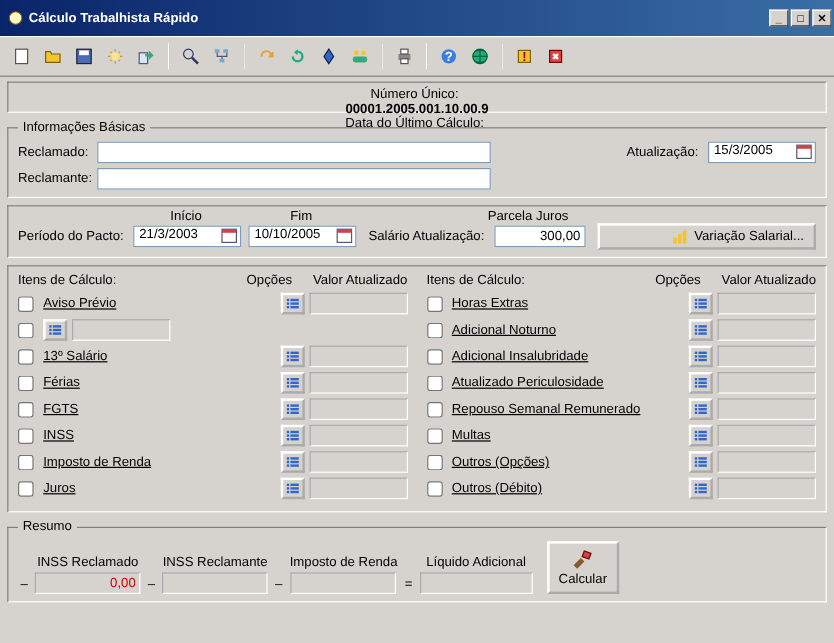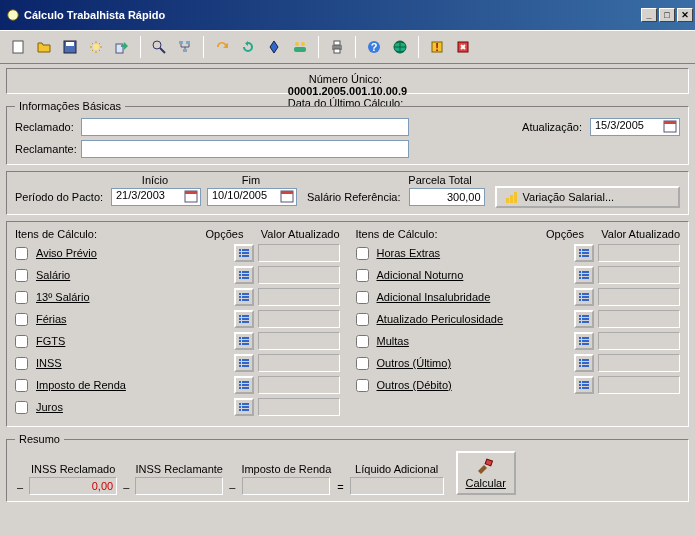--- a/index.html
+++ b/index.html
@@ -35,21 +35,21 @@
 .itemrow .chk { width: 13px; height: 13px; margin: 0 4px 0 0; }
 .itemrow .name { flex: 1; text-decoration: underline; }
 .itemrow .valbox { width: 82px; }
 .colgap { width: 16px; }
 .pactohdr { display: flex; }
 .pactohdr div { text-align: center; }
 .resumo-row { display: flex; align-items: flex-end; gap: 4px; }
 .resumo-col { display: flex; flex-direction: column; align-items: center; }
 .resumo-col .lbl { margin-bottom: 2px; }
 .op { padding-bottom: 2px; margin: 0 2px; }
-.calcbtn { border: 2px outset #fff; background: #d6d3ce; width: 60px; height: 44px; display: flex; flex-direction: column; align-items: center; justify-content: center; cursor: pointer; margin-left: 8px; text-decoration: underline; }
+.calcbtn { border: 2px outset #fff; background: #d6d3ce; width: 60px; height: 44px; display: flex; flex-direction: column; align-items: center; justify-content: center; cursor: pointer; margin-left: 8px; }
 svg { display: block; }
 </style>
 </head>
 <body>
 
 <div class="titlebar">
   <svg class="ticon" viewBox="0 0 16 16">
       <circle cx="8" cy="8" r="6" fill="#fffbc4" stroke="#806000"></circle>
     </svg>
   <span>Cálculo Trabalhista Rápido</span>
@@ -193,41 +193,41 @@
       <input class="inputflat" style="width: 328px;" value="">
     </div>
   </fieldset>
 
   <fieldset style="padding-top:2px">
     <div class="pactohdr">
       <div style="width:92px"></div>
       <div style="width:96px">Início</div>
       <div style="width:96px">Fim</div>
       <div style="width:100px"></div>
-      <div style="width:82px">Parcela Total</div>
+      <div style="width:82px">Parcela Juros</div>
     </div>
     <div class="row" style="margin-bottom:0">
       <label style="width:92px">Período do Pacto:</label>
       <div class="dateinput" style="width:90px;margin-right:6px">
         <span>21/3/2003</span>
         <svg class="cal-icon" viewBox="0 0 14 14">
             <rect x="1" y="2" width="12" height="11" fill="#fff" stroke="#557"></rect>
             <rect x="1" y="2" width="12" height="3" fill="#c44"></rect>
           </svg>
       </div>
       <div class="dateinput" style="width:90px;margin-right:10px">
         <span>10/10/2005</span>
         <svg class="cal-icon" viewBox="0 0 14 14">
             <rect x="1" y="2" width="12" height="11" fill="#fff" stroke="#557"></rect>
             <rect x="1" y="2" width="12" height="3" fill="#c44"></rect>
           </svg>
       </div>
-      <label>Salário Referência:</label>
+      <label>Salário Atualização:</label>
       <input class="inputflat" style="width: 76px; text-align: right; margin: 0px 10px 0px 4px;" value="300,00">
-      <button class="btn3d" style="flex:1;justify-content:flex-start">
+      <button class="btn3d" style="flex:1;justify-content:flex-end">
         <svg width="14" height="14">
             <rect x="1" y="8" width="3" height="5" fill="#f4c430"></rect>
             <rect x="5" y="5" width="3" height="8" fill="#f4c430"></rect>
             <rect x="9" y="2" width="3" height="11" fill="#f4c430"></rect>
           </svg>
         <span>Variação Salarial...</span>
       </button>
     </div>
   </fieldset>
 
@@ -250,21 +250,20 @@
                   <rect x="1" y="5" width="2" height="2" fill="#36c"></rect>
                   <rect x="4" y="5" width="7" height="2" fill="#36c"></rect>
                   <rect x="1" y="8" width="2" height="2" fill="#36c"></rect>
                   <rect x="4" y="8" width="7" height="2" fill="#36c"></rect>
                 </svg>
       </div>
       <input class="inputsunk valbox" readonly="" value="" style="">
             </div>
             <div class="itemrow">
       <input type="checkbox" class="chk" style="">
-      <span class="name">Salário</span>
       <div class="optbtn">
         <svg width="12" height="12">
                   <rect x="1" y="2" width="2" height="2" fill="#36c"></rect>
                   <rect x="4" y="2" width="7" height="2" fill="#36c"></rect>
                   <rect x="1" y="5" width="2" height="2" fill="#36c"></rect>
                   <rect x="4" y="5" width="7" height="2" fill="#36c"></rect>
                   <rect x="1" y="8" width="2" height="2" fill="#36c"></rect>
                   <rect x="4" y="8" width="7" height="2" fill="#36c"></rect>
                 </svg>
       </div>
@@ -425,36 +424,51 @@
                   <rect x="1" y="5" width="2" height="2" fill="#36c"></rect>
                   <rect x="4" y="5" width="7" height="2" fill="#36c"></rect>
                   <rect x="1" y="8" width="2" height="2" fill="#36c"></rect>
                   <rect x="4" y="8" width="7" height="2" fill="#36c"></rect>
                 </svg>
       </div>
       <input class="inputsunk valbox" readonly="" value="" style="">
             </div>
             <div class="itemrow">
       <input type="checkbox" class="chk" style="">
+      <span class="name">Repouso Semanal Remunerado</span>
+      <div class="optbtn">
+        <svg width="12" height="12">
+                  <rect x="1" y="2" width="2" height="2" fill="#36c"></rect>
+                  <rect x="4" y="2" width="7" height="2" fill="#36c"></rect>
+                  <rect x="1" y="5" width="2" height="2" fill="#36c"></rect>
+                  <rect x="4" y="5" width="7" height="2" fill="#36c"></rect>
+                  <rect x="1" y="8" width="2" height="2" fill="#36c"></rect>
+                  <rect x="4" y="8" width="7" height="2" fill="#36c"></rect>
+                </svg>
+      </div>
+      <input class="inputsunk valbox" readonly="" value="" style="">
+            </div>
+            <div class="itemrow">
+      <input type="checkbox" class="chk" style="">
       <span class="name">Multas</span>
       <div class="optbtn">
         <svg width="12" height="12">
                   <rect x="1" y="2" width="2" height="2" fill="#36c"></rect>
                   <rect x="4" y="2" width="7" height="2" fill="#36c"></rect>
                   <rect x="1" y="5" width="2" height="2" fill="#36c"></rect>
                   <rect x="4" y="5" width="7" height="2" fill="#36c"></rect>
                   <rect x="1" y="8" width="2" height="2" fill="#36c"></rect>
                   <rect x="4" y="8" width="7" height="2" fill="#36c"></rect>
                 </svg>
       </div>
       <input class="inputsunk valbox" readonly="" value="" style="">
             </div>
             <div class="itemrow">
       <input type="checkbox" class="chk" style="">
-      <span class="name">Outros (Último)</span>
+      <span class="name">Outros (Opções)</span>
       <div class="optbtn">
         <svg width="12" height="12">
                   <rect x="1" y="2" width="2" height="2" fill="#36c"></rect>
                   <rect x="4" y="2" width="7" height="2" fill="#36c"></rect>
                   <rect x="1" y="5" width="2" height="2" fill="#36c"></rect>
                   <rect x="4" y="5" width="7" height="2" fill="#36c"></rect>
                   <rect x="1" y="8" width="2" height="2" fill="#36c"></rect>
                   <rect x="4" y="8" width="7" height="2" fill="#36c"></rect>
                 </svg>
       </div>

